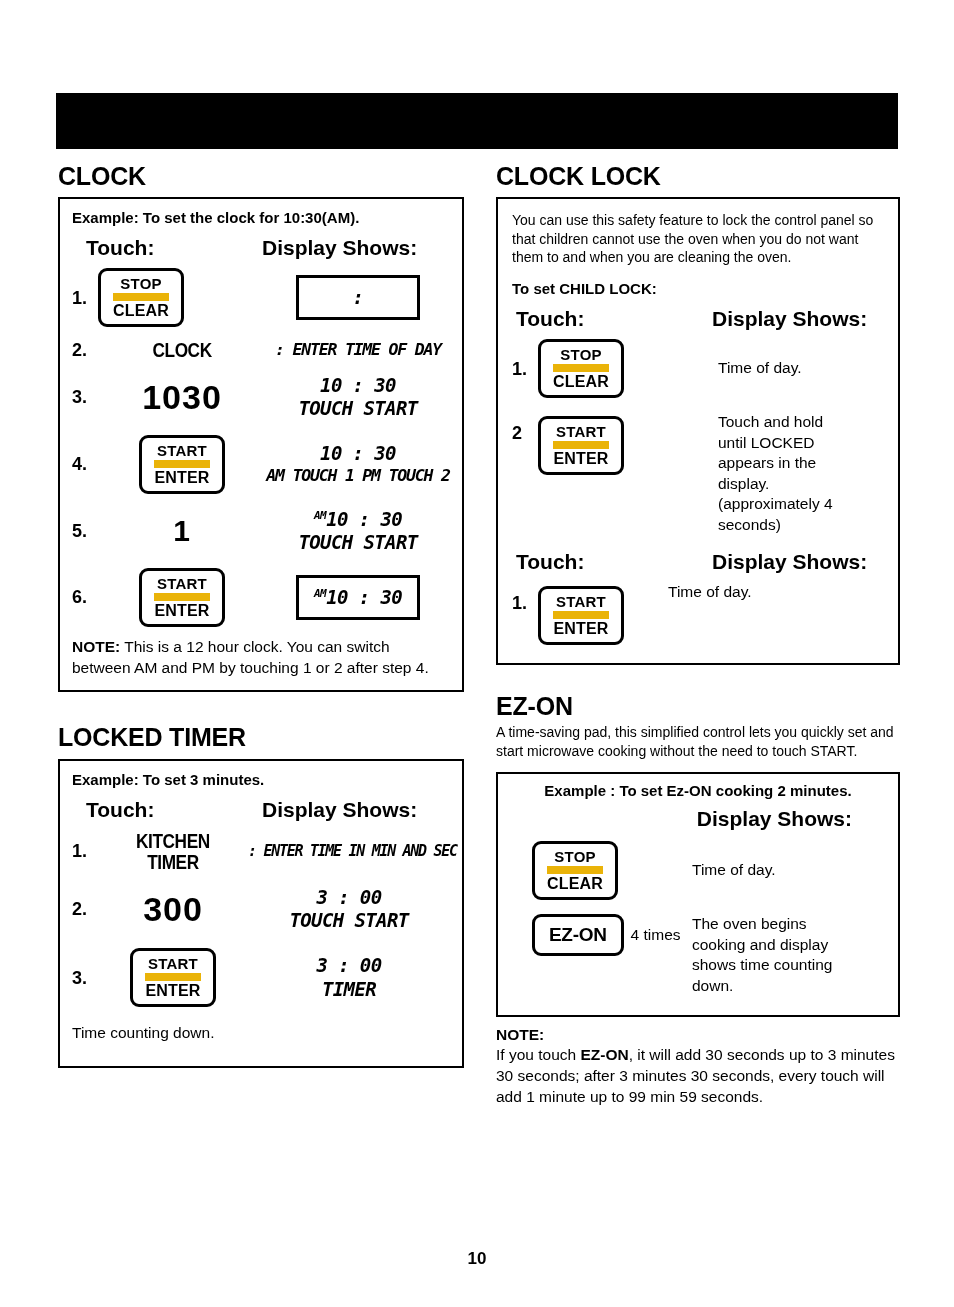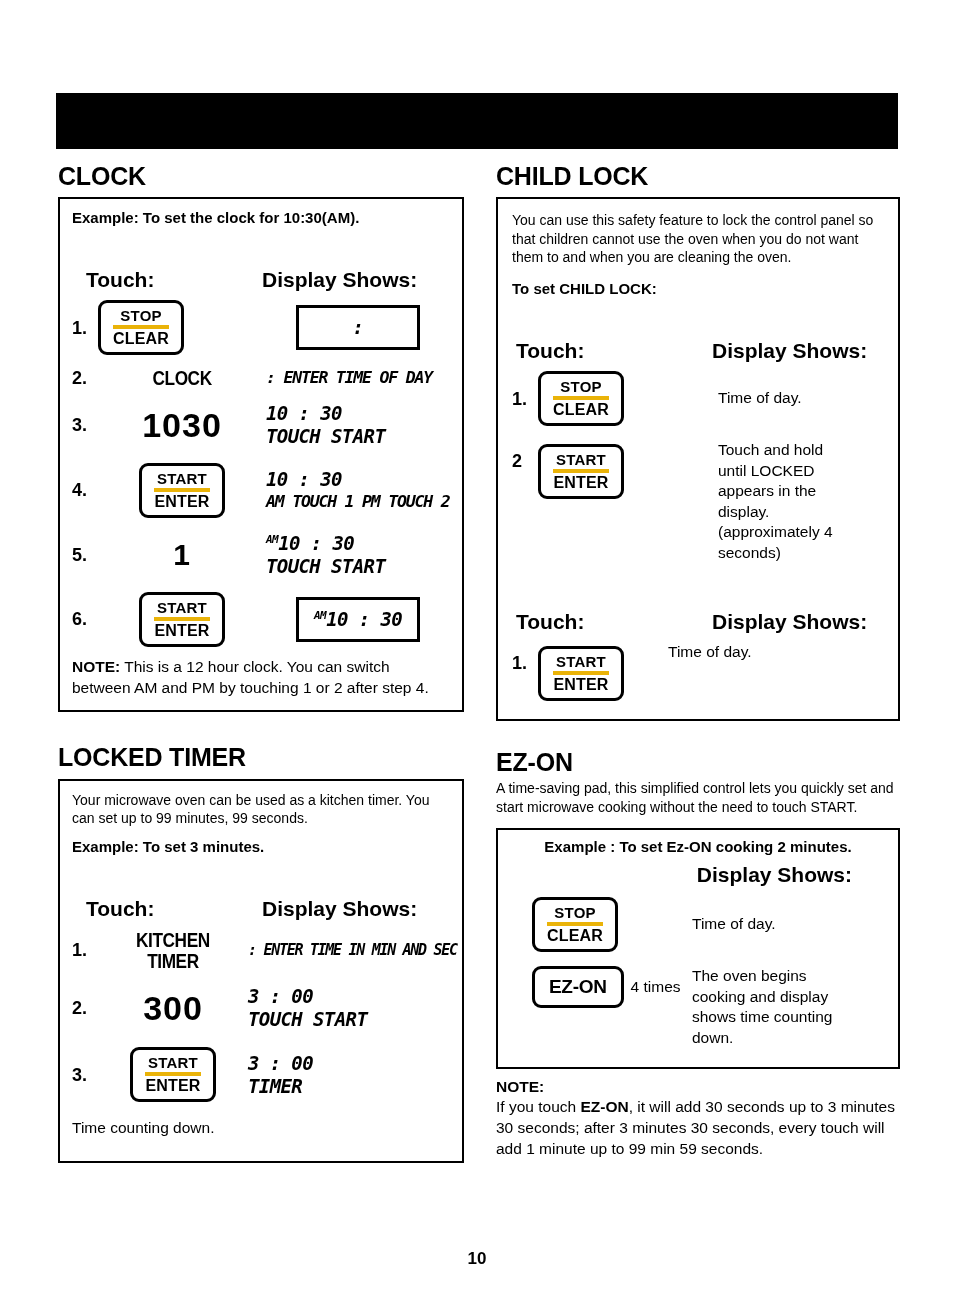--- a/index.html
+++ b/index.html
@@ -66,21 +66,21 @@
   }
 
   
   .th-row {
     display: flex;
     align-items: baseline;
     font-size: 21px;
     font-weight: bold;
     margin: 6px 0 8px 0;
   }
-  .th-touch   { width: 190px; padding-left: 14px; margin-top: 32px; }
+  .th-touch   { width: 190px; padding-left: 14px; }
   .th-display { flex: 1; }
   .th-display.right { text-align: right; }
 
   
   .step {
     display: flex;
     align-items: center;
     margin-bottom: 4px;
   }
   .step.top { align-items: flex-start; }
@@ -107,21 +107,21 @@
     border-radius: 9px;
     padding: 4px 12px 4px 12px;
     text-align: center;
     background: #ffffff;
     min-width: 86px;
   }
   .key .k-top {
     font-size: 15px;
     font-weight: bold;
     letter-spacing: 0.2px;
-    border-bottom: 4px solid #eab308;
+    border-bottom: 8px solid #eab308;
     padding: 0 2px 1px 2px;
     display: block;
   }
   .key .k-bot {
     font-size: 16px;
     font-weight: bold;
     letter-spacing: 0.2px;
     padding-top: 1px;
     display: block;
   }
@@ -157,21 +157,21 @@
 
   
   .lcd {
     font-family: "DejaVu Sans Mono", monospace;
     font-style: italic;
     font-weight: bold;
     font-size: 19px;
     letter-spacing: -0.6px;
     line-height: 1.22;
     white-space: nowrap;
-    text-align: left;
+    text-align: center;
   }
   .lcd.small { font-size: 16.5px; letter-spacing: -1.2px; }
   .lcd.center { text-align: center; }
   .lcd .ampm {
     font-size: 11px;
     vertical-align: 7px;
     letter-spacing: -0.5px;
   }
   .lcd-box {
     border: 3px solid #000000;
@@ -308,21 +308,20 @@
 
     </div>
 
     <div class="spacer-18"></div>
     <div style="height:14px;"></div>
 
     <h2 class="section-title">LOCKED TIMER</h2>
 
     <div class="panel" style="padding-bottom:22px;">
 
-      <div class="body-text" style="margin-bottom:10px;">Your microwave oven can be used as a kitchen timer. You can set up to 99 minutes, 99 seconds.</div>
 
       <div class="example-line">Example: To set 3 minutes.</div>
 
       <div class="th-row">
         <div class="th-touch">Touch:</div>
         <div class="th-display">Display Shows:</div>
       </div>
 
       <div class="step" style="margin-bottom:14px;">
         <div class="step-num">1.</div>
@@ -363,21 +362,21 @@
       </div>
 
       <div class="disp-note" style="text-align:left;margin-top:16px;padding-right:6px;">Time counting down.</div>
 
     </div>
 
   </div>
 
   <div class="col-right">
 
-    <h2 class="section-title">CHILD LOCK</h2>
+    <h2 class="section-title">CLOCK LOCK</h2>
 
     <div class="panel" style="padding:12px 14px 14px 14px;">
 
       <div class="body-text" style="margin-bottom:12px;">You can use this safety feature to lock the control panel so that children cannot use the oven when you do not want them to and when you are cleaning the oven.</div>
 
       <div class="bold-line" style="margin-bottom:8px;">To set CHILD LOCK:</div>
 
       <div class="th-row">
         <div class="th-touch" style="width:200px;padding-left:4px;">Touch:</div>
         <div class="th-display">Display Shows:</div>

